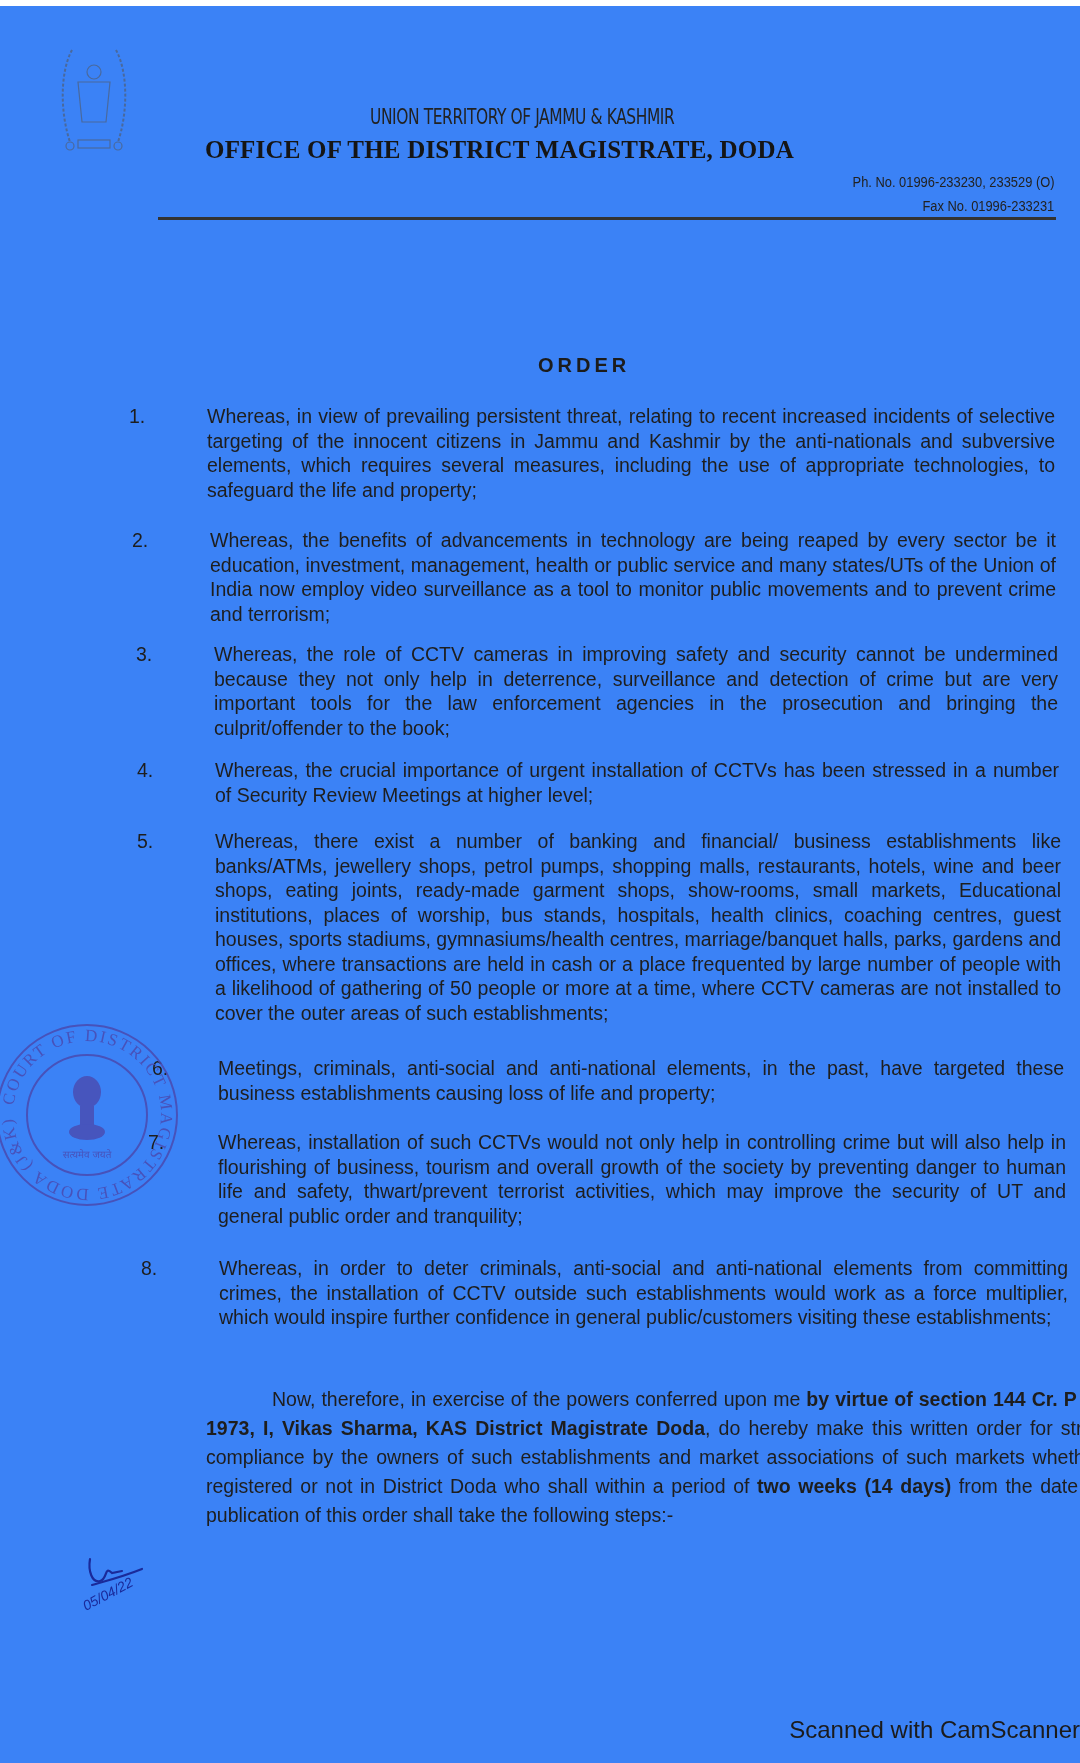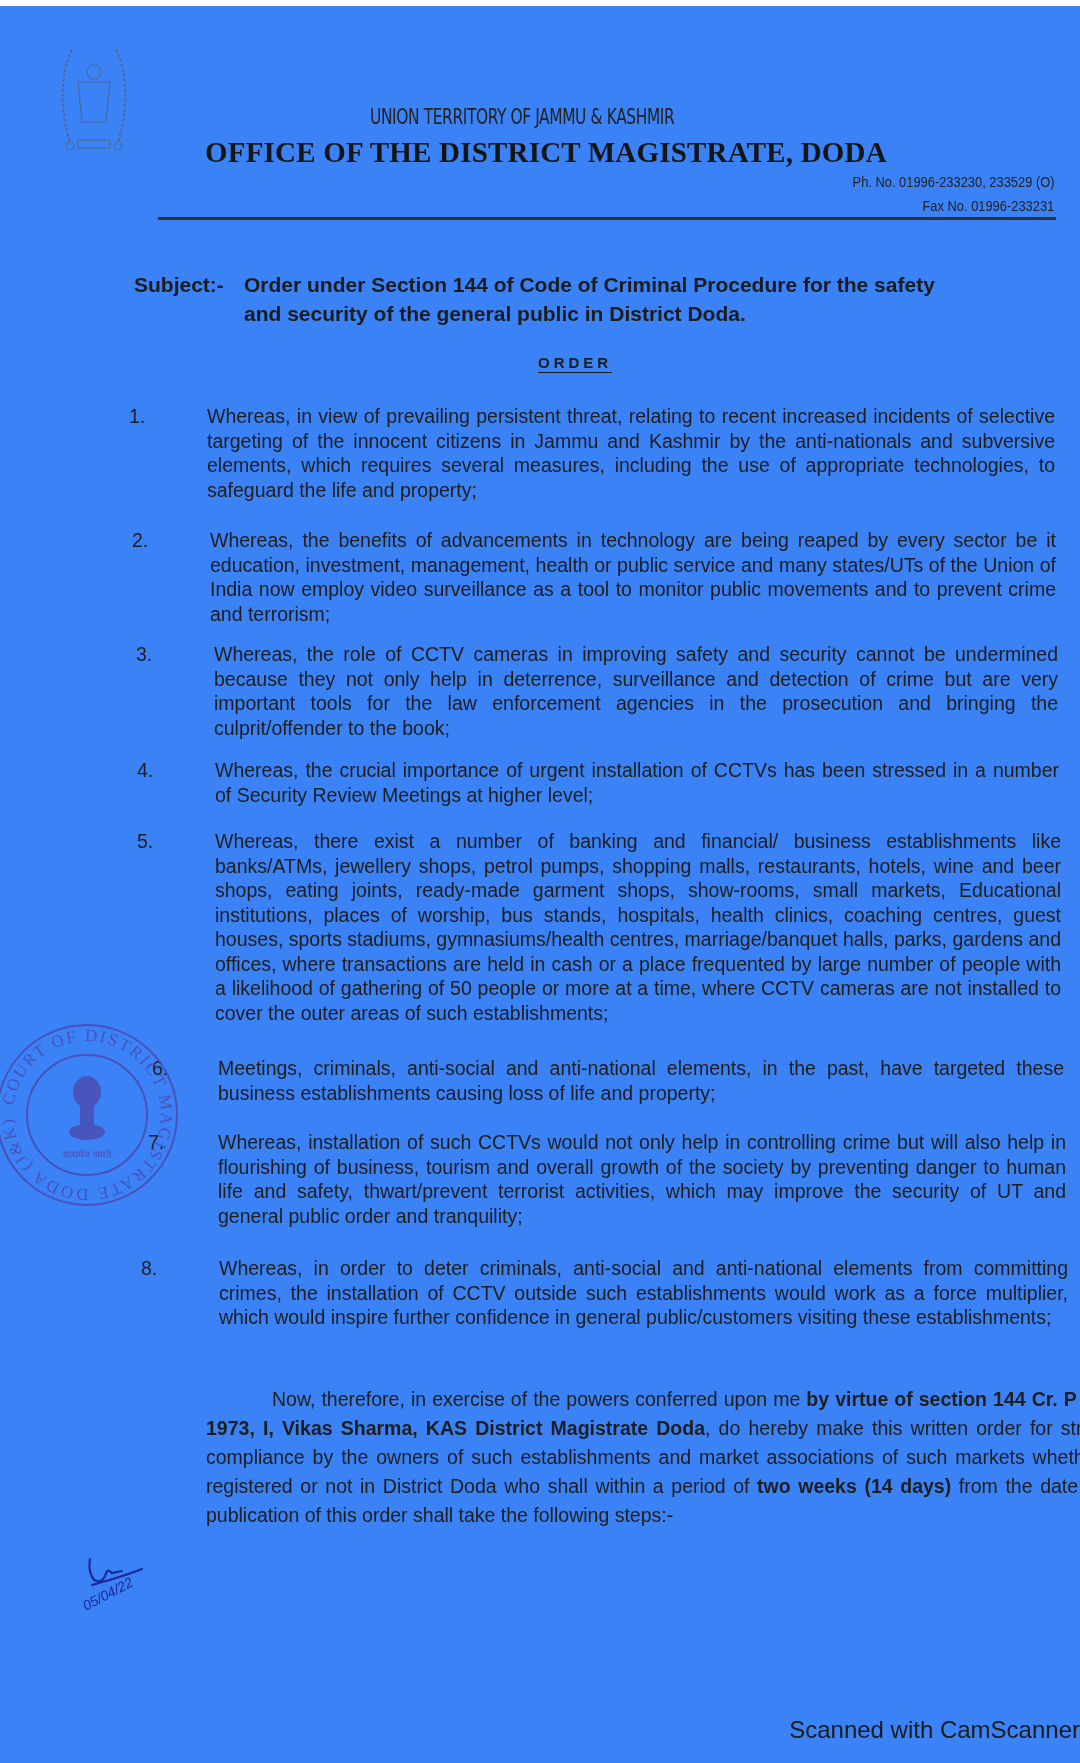--- a/index.html
+++ b/index.html
@@ -4,31 +4,31 @@
 <style>
   * { box-sizing: border-box; margin: 0; padding: 0; }
   html, body { width: 1080px; height: 1763px; background: #ffffff; overflow: hidden; }
   body { position: relative; font-family: "Liberation Sans", sans-serif; color: #1a1a1a; }
 
   .page { position: absolute; left: 0; top: 6px; width: 1080px; height: 1763px; background: #3b82f6; }
 
   
   .emblem { position: absolute; left: 58px; top: 36px; width: 72px; height: 118px; opacity: 0.55; }
   .ut-title { position: absolute; left: 370px; top: 98px; font-family: "DejaVu Sans Condensed","DejaVu Sans", sans-serif; font-size: 22px; letter-spacing: -0.5px; transform: scaleX(0.78); transform-origin: left top; color: #222; white-space: nowrap; }
-  .office-title { position: absolute; left: 205px; top: 130px; font-family: "Liberation Serif", serif; font-weight: bold; font-size: 29px; letter-spacing: 0.2px; color: #151515; white-space: nowrap; text-align: right; }
+  .office-title { position: absolute; left: 205px; top: 130px; font-family: "Liberation Serif", serif; font-weight: bold; font-size: 25px; letter-spacing: 0.2px; color: #151515; white-space: nowrap; text-align: right; }
   .phone { position: absolute; right: 26px; top: 168px; font-size: 14px; color: #222; white-space: nowrap; transform: scaleX(0.92); transform-origin: right top; }
   .fax { position: absolute; right: 26px; top: 192px; font-size: 14px; color: #222; white-space: nowrap; transform: scaleX(0.92); transform-origin: right top; }
   .rule { position: absolute; left: 158px; top: 211px; width: 898px; height: 3px; background: #333; }
 
   
   .subject { position: absolute; left: 134px; top: 264px; width: 920px; font-weight: bold; font-size: 21px; line-height: 29px; color: #1c1c1c; }
   .subject .label { display: inline-block; width: 110px; }
   .subject .line2 { padding-left: 110px; }
 
-  .order-heading { position: absolute; left: 538px; top: 348px; font-weight: bold; font-size: 15px; letter-spacing: 4px; text-decoration: underline; text-underline-offset: 4px; color: #1c1c1c; }
+  .order-heading { position: absolute; left: 538px; top: 348px; font-weight: bold; font-size: 20px; letter-spacing: 4px; text-underline-offset: 4px; color: #1c1c1c; }
 
   
   .item { position: absolute; font-size: 19.5px; line-height: 24.5px; color: #1e1e1e; text-align: justify; }
   .item .num { position: absolute; left: -34px; top: 0; }
   .item p { text-align: justify; margin-left: 44px; }
 
   .para { position: absolute; left: 178px; top: 1379px; width: 896px; font-size: 19.5px; line-height: 29px; text-align: justify; color: #1e1e1e; text-indent: 66px; margin-left: 28px; }
   .para b { font-weight: bold; }
 
   
@@ -56,24 +56,20 @@
       <circle cx="60" cy="104" r="4" stroke-width="1.2"></circle>
     </g>
   </svg>
 
   <div class="ut-title">UNION TERRITORY  OF JAMMU &amp; KASHMIR</div>
   <div class="office-title">OFFICE OF THE DISTRICT MAGISTRATE, DODA</div>
   <div class="phone">Ph. No. 01996-233230, 233529 (O)</div>
   <div class="fax">Fax No. 01996-233231</div>
   <div class="rule"></div>
 
-  <div class="subject">
-    <div><span class="label">Subject:-</span><span>Order under Section 144 of Code of Criminal Procedure for the safety</span></div>
-    <div class="line2">and security of the general public in District Doda.</div>
-  </div>
 
   <div class="order-heading">ORDER</div>
 
   <div class="item" style="left:163px; top:398px; width:892px;">
     <span class="num">1.</span>
     <p>Whereas, in view of prevailing persistent threat, relating to recent increased incidents of selective targeting of the innocent citizens in Jammu and Kashmir by the anti-nationals and subversive elements, which requires several measures, including the use of appropriate technologies, to safeguard the life and property;</p>
   </div>
 
   <div class="item" style="left:166px; top:522px; width:890px;">
     <span class="num">2.</span>

